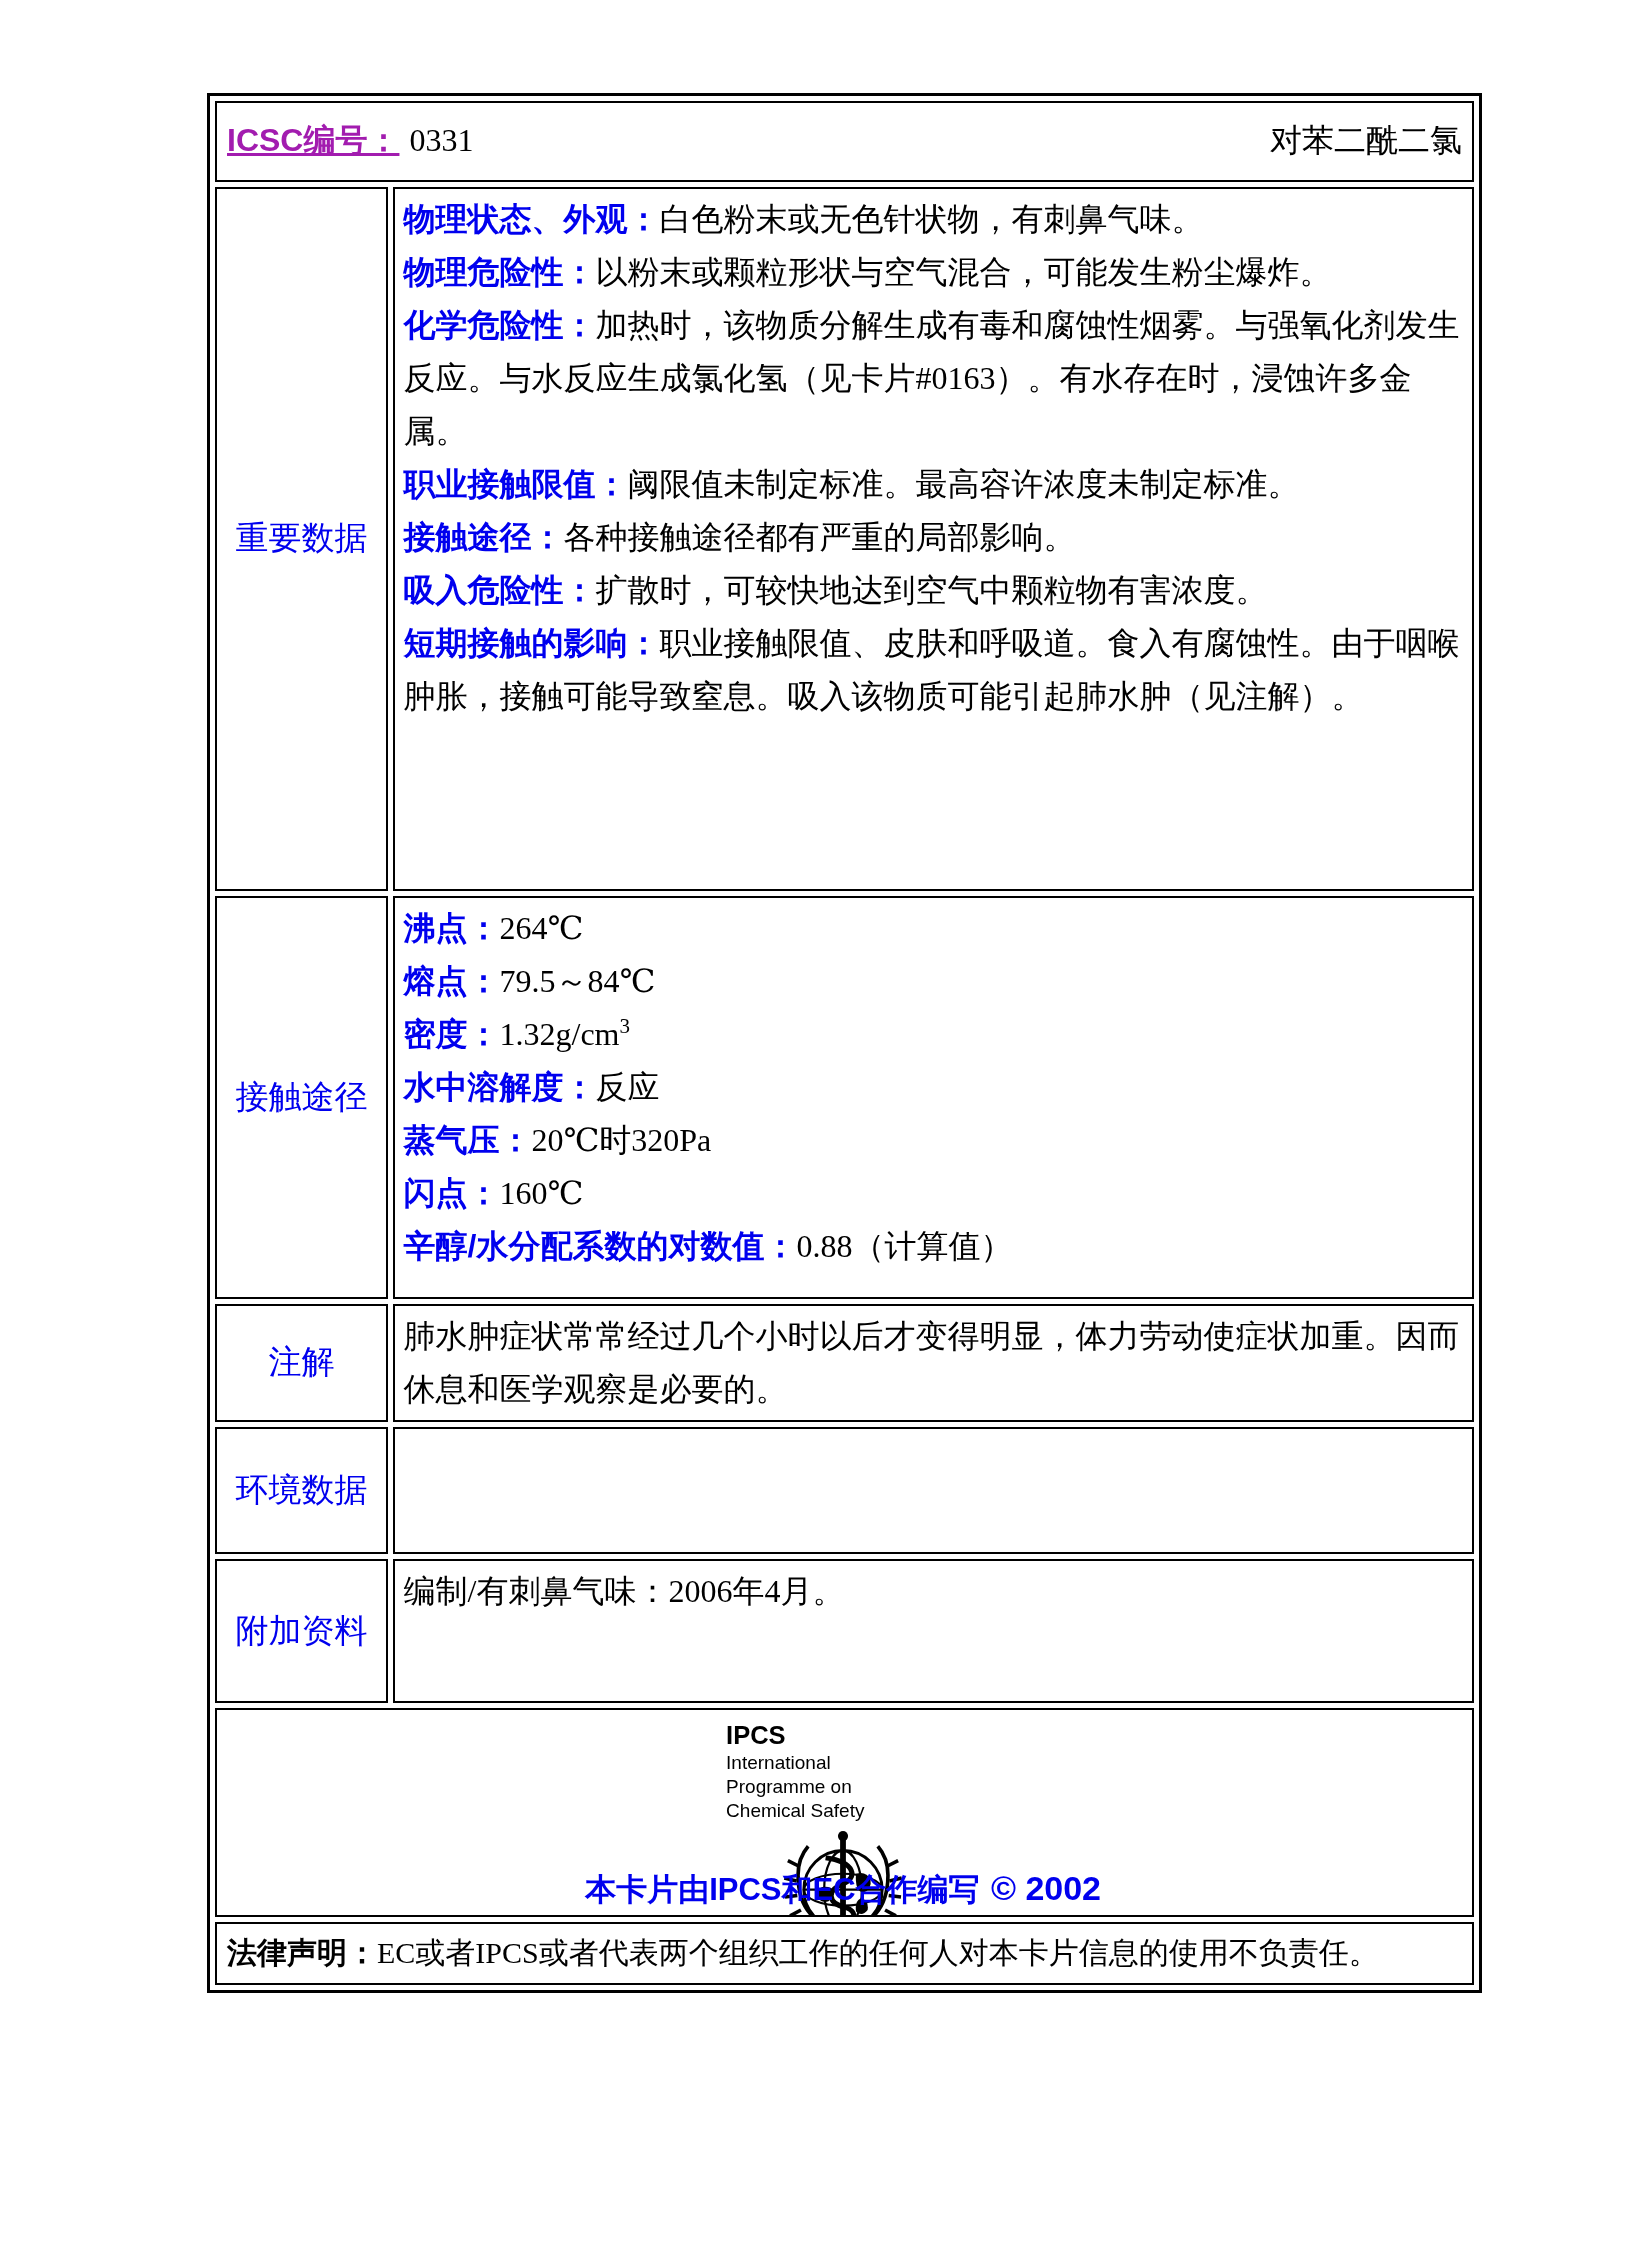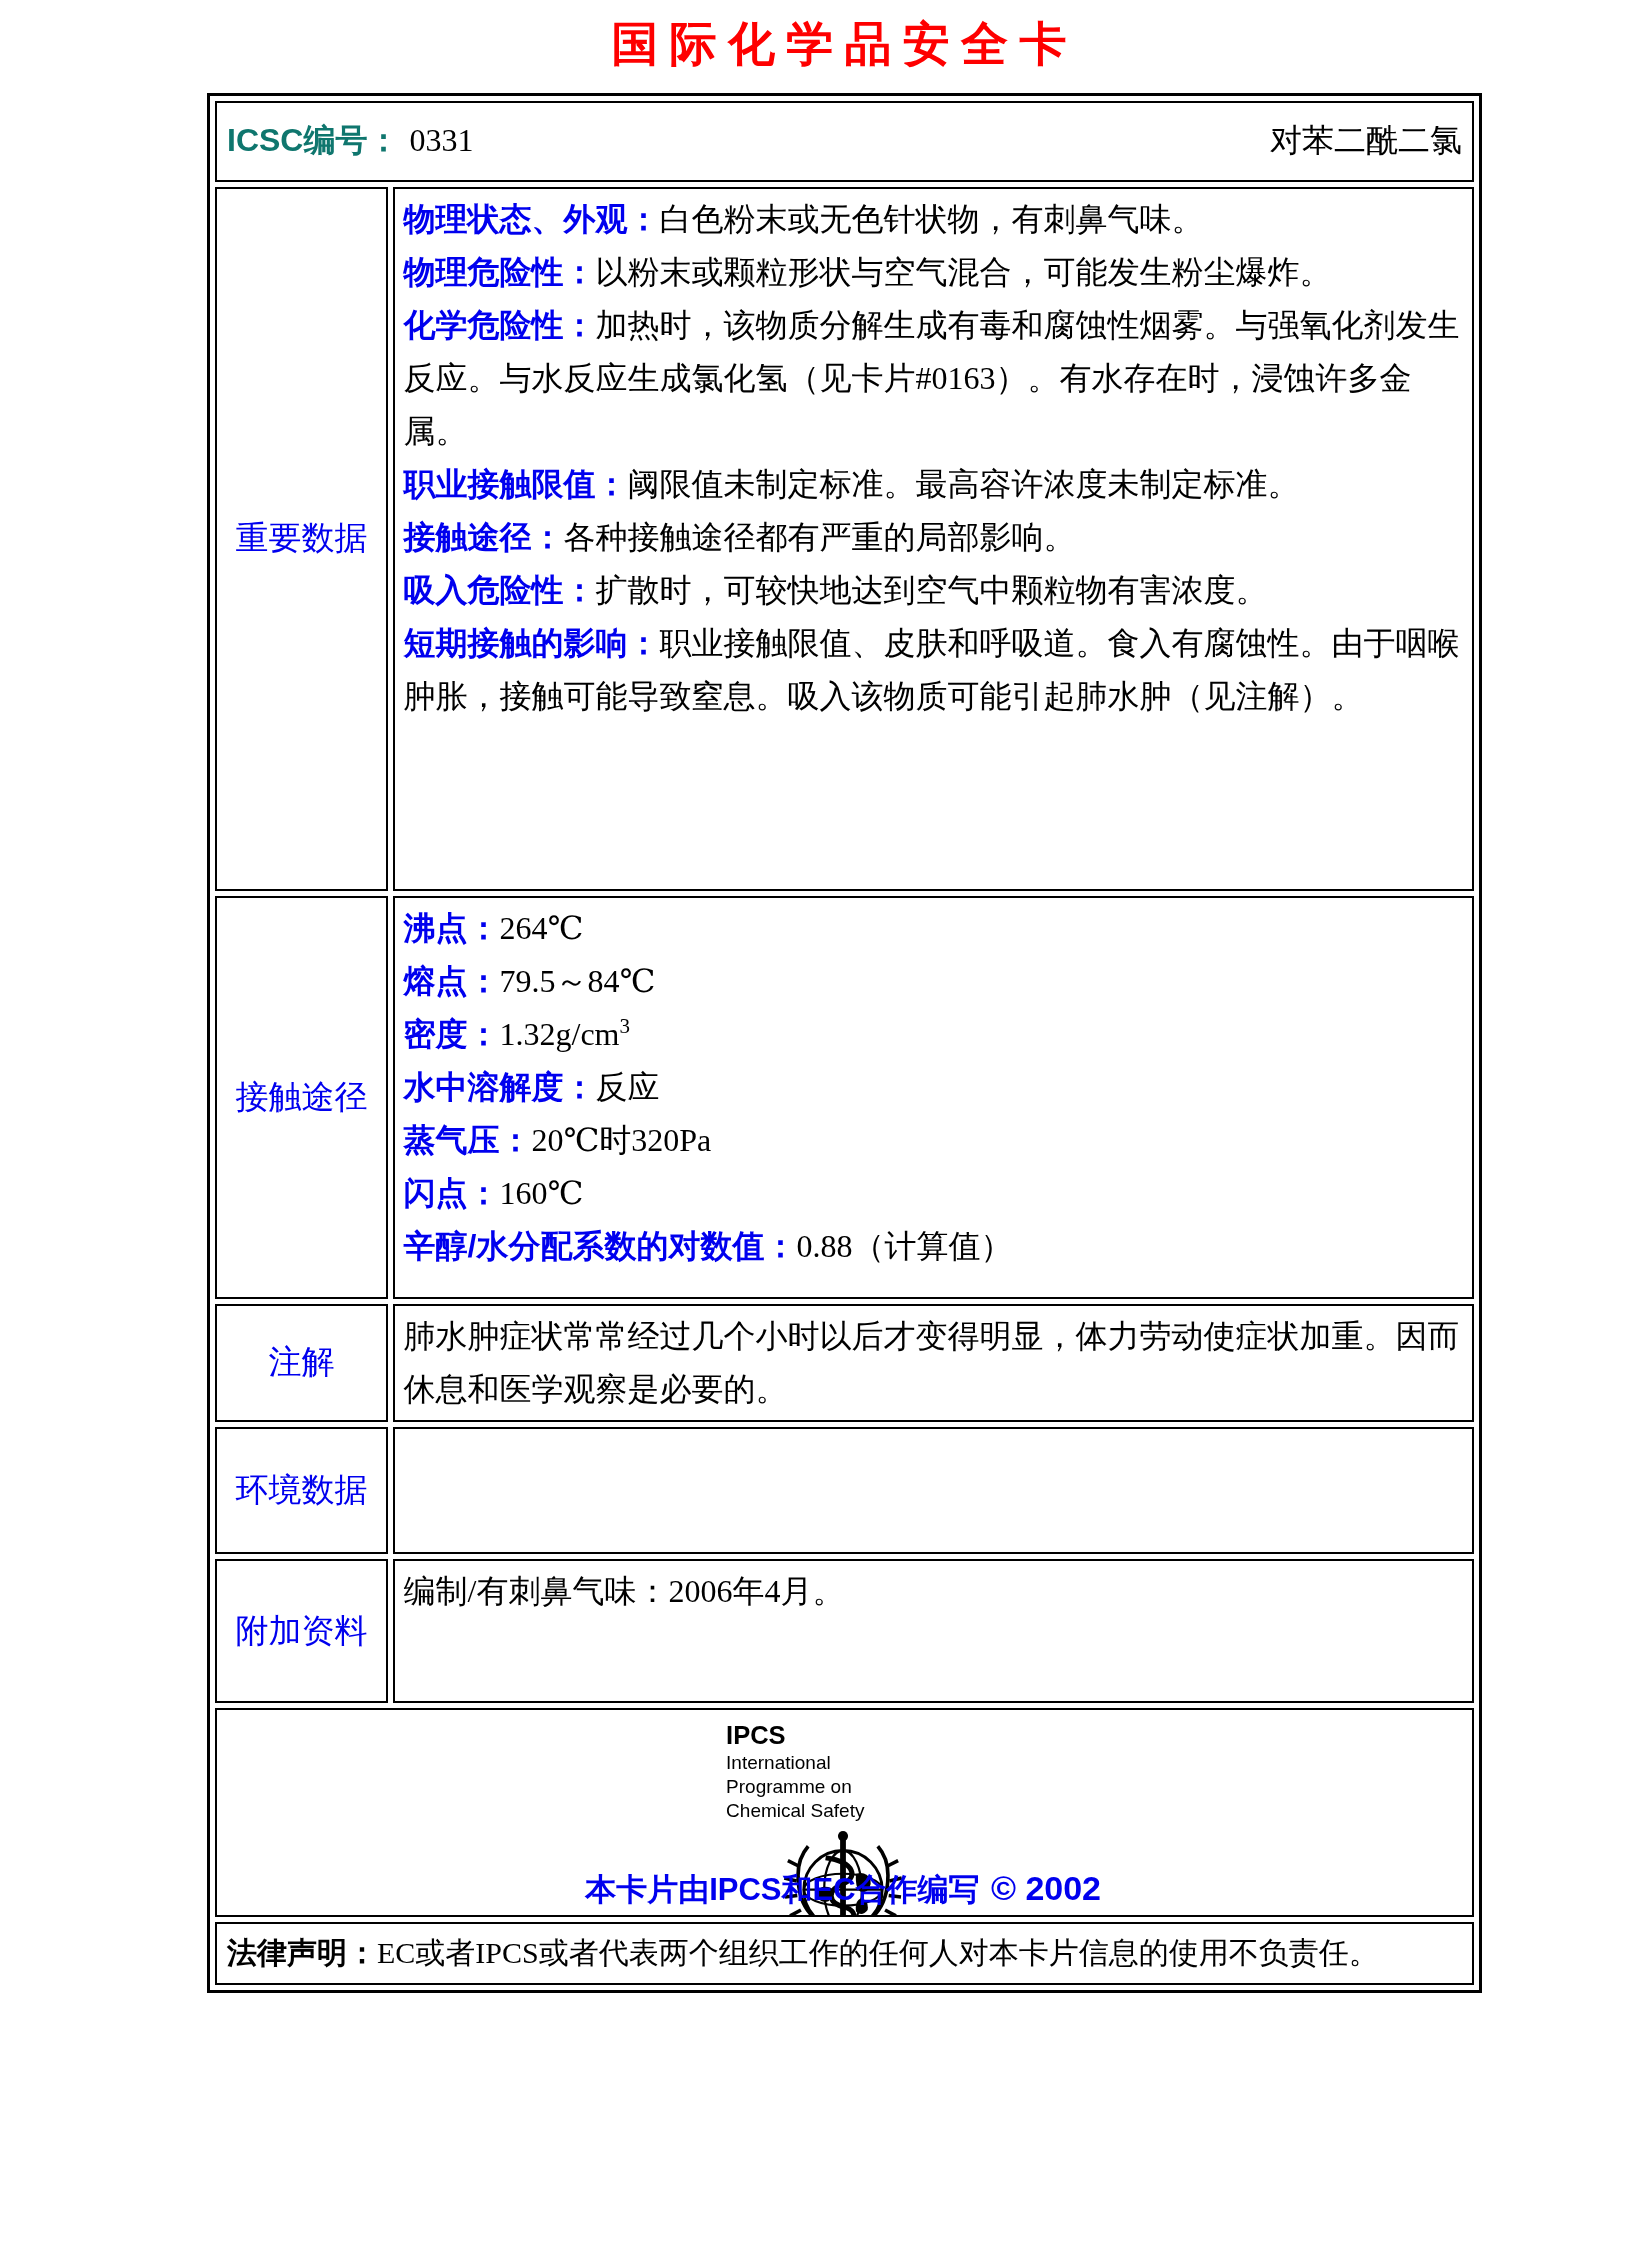--- a/index.html
+++ b/index.html
@@ -17,21 +17,21 @@
       font-family:"Liberation Sans","DejaVu Sans",sans-serif;
       color:#0000ee;font-size:33px;font-weight:normal;}
   td.content-cell{vertical-align:top;padding:4.3px 10px 4.3px 8.5px;
       font-size:32px;line-height:53px;}
   .kv-label{font-family:"Liberation Sans","DejaVu Sans",sans-serif;
       color:#0000ee;font-weight:bold;}
   .kv-text{color:#000;}
   td.header-cell{font-size:32px;padding:4.3px 10px;vertical-align:middle;}
   .header-flex{display:flex;justify-content:space-between;align-items:center;}
   .icsc-label{font-family:"Liberation Sans","DejaVu Sans",sans-serif;
-      color:#0f766e;font-weight:bold;}
+      color:#a21caf;font-weight:bold;text-decoration:underline;}
   .icsc-number{color:#000;padding-left:10px;}
   .chem-name{color:#000;}
   sup{font-size:21px;line-height:0;}
   td.notes-cell{vertical-align:middle;}
   
   td.footer-cell{vertical-align:top;padding:10px 12.8px 4.3px 10px;}
   .logo-row{display:flex;justify-content:space-between;align-items:center;height:142px;flex-direction:column;}
   .ipcs-block{font-family:"Liberation Sans","DejaVu Sans",sans-serif;width:234px;}
   .ipcs-acronym{font-size:25.5px;font-weight:bold;line-height:31px;}
   .ipcs-line{font-size:19px;line-height:24px;}
@@ -44,21 +44,20 @@
   .copyright{font-size:34px;font-weight:bold;margin-left:11.3px;}
   td.legal-cell{vertical-align:middle;padding:2.8px 10px;font-size:30px;}
   .legal-label{font-family:"Liberation Sans","DejaVu Sans",sans-serif;
       font-weight:bold;color:#000;}
 </style>
 </head>
 <body>
 
 <div class="page">
 
-  <div class="title">国际化学品安全卡</div>
 
   <table class="card">
     <colgroup>
         <col class="c-label">
         <col>
       </colgroup>
 
     <tbody>
         <tr>
       <td class="header-cell" colspan="2" style="height:68px;">

